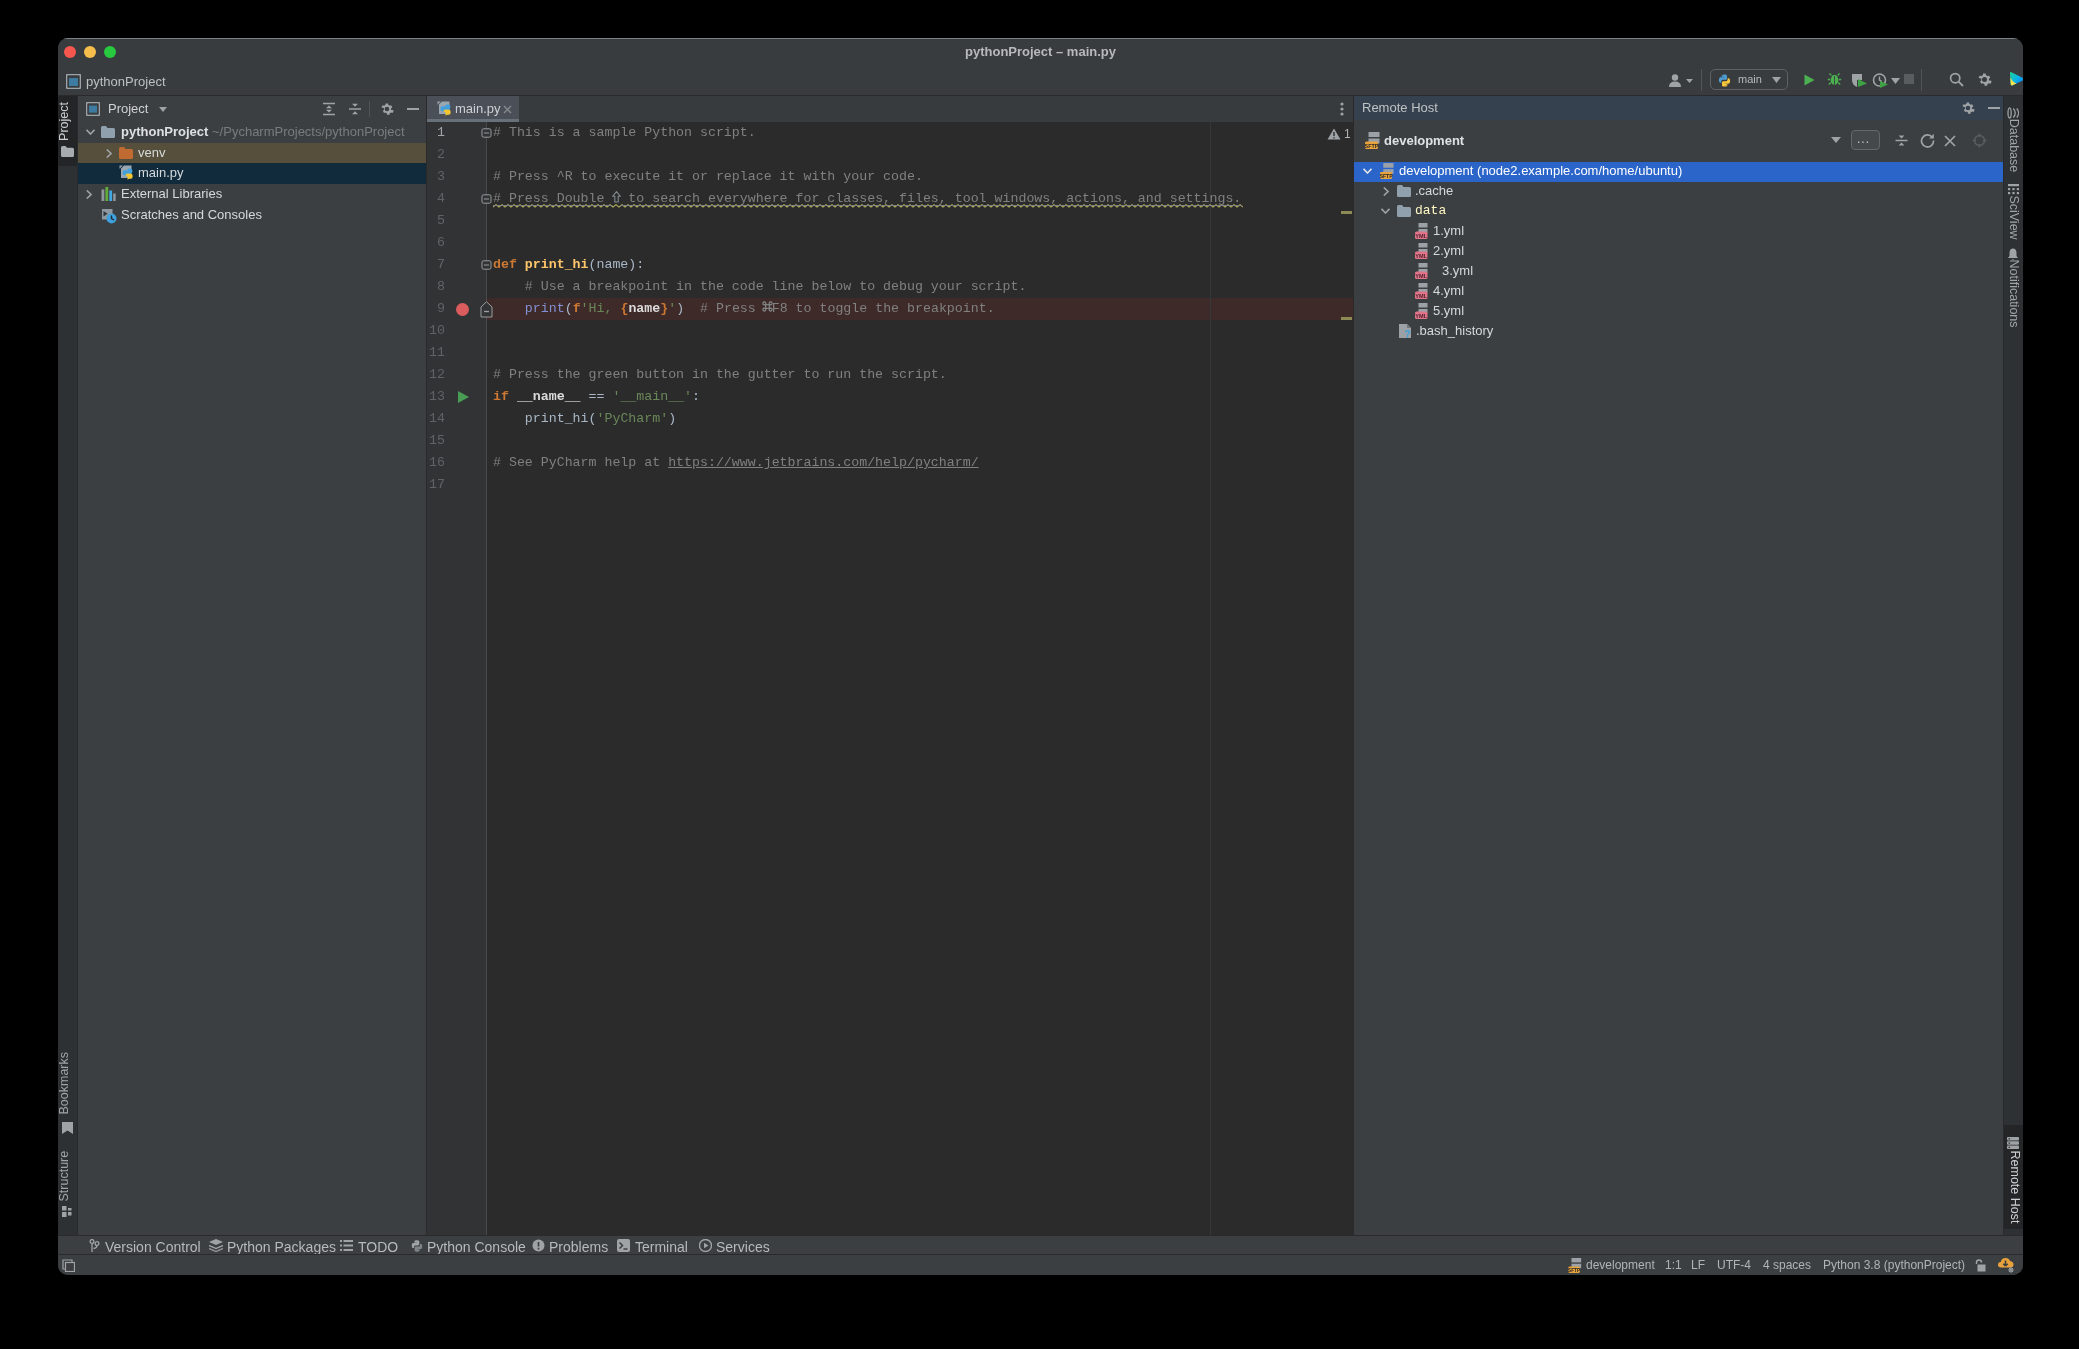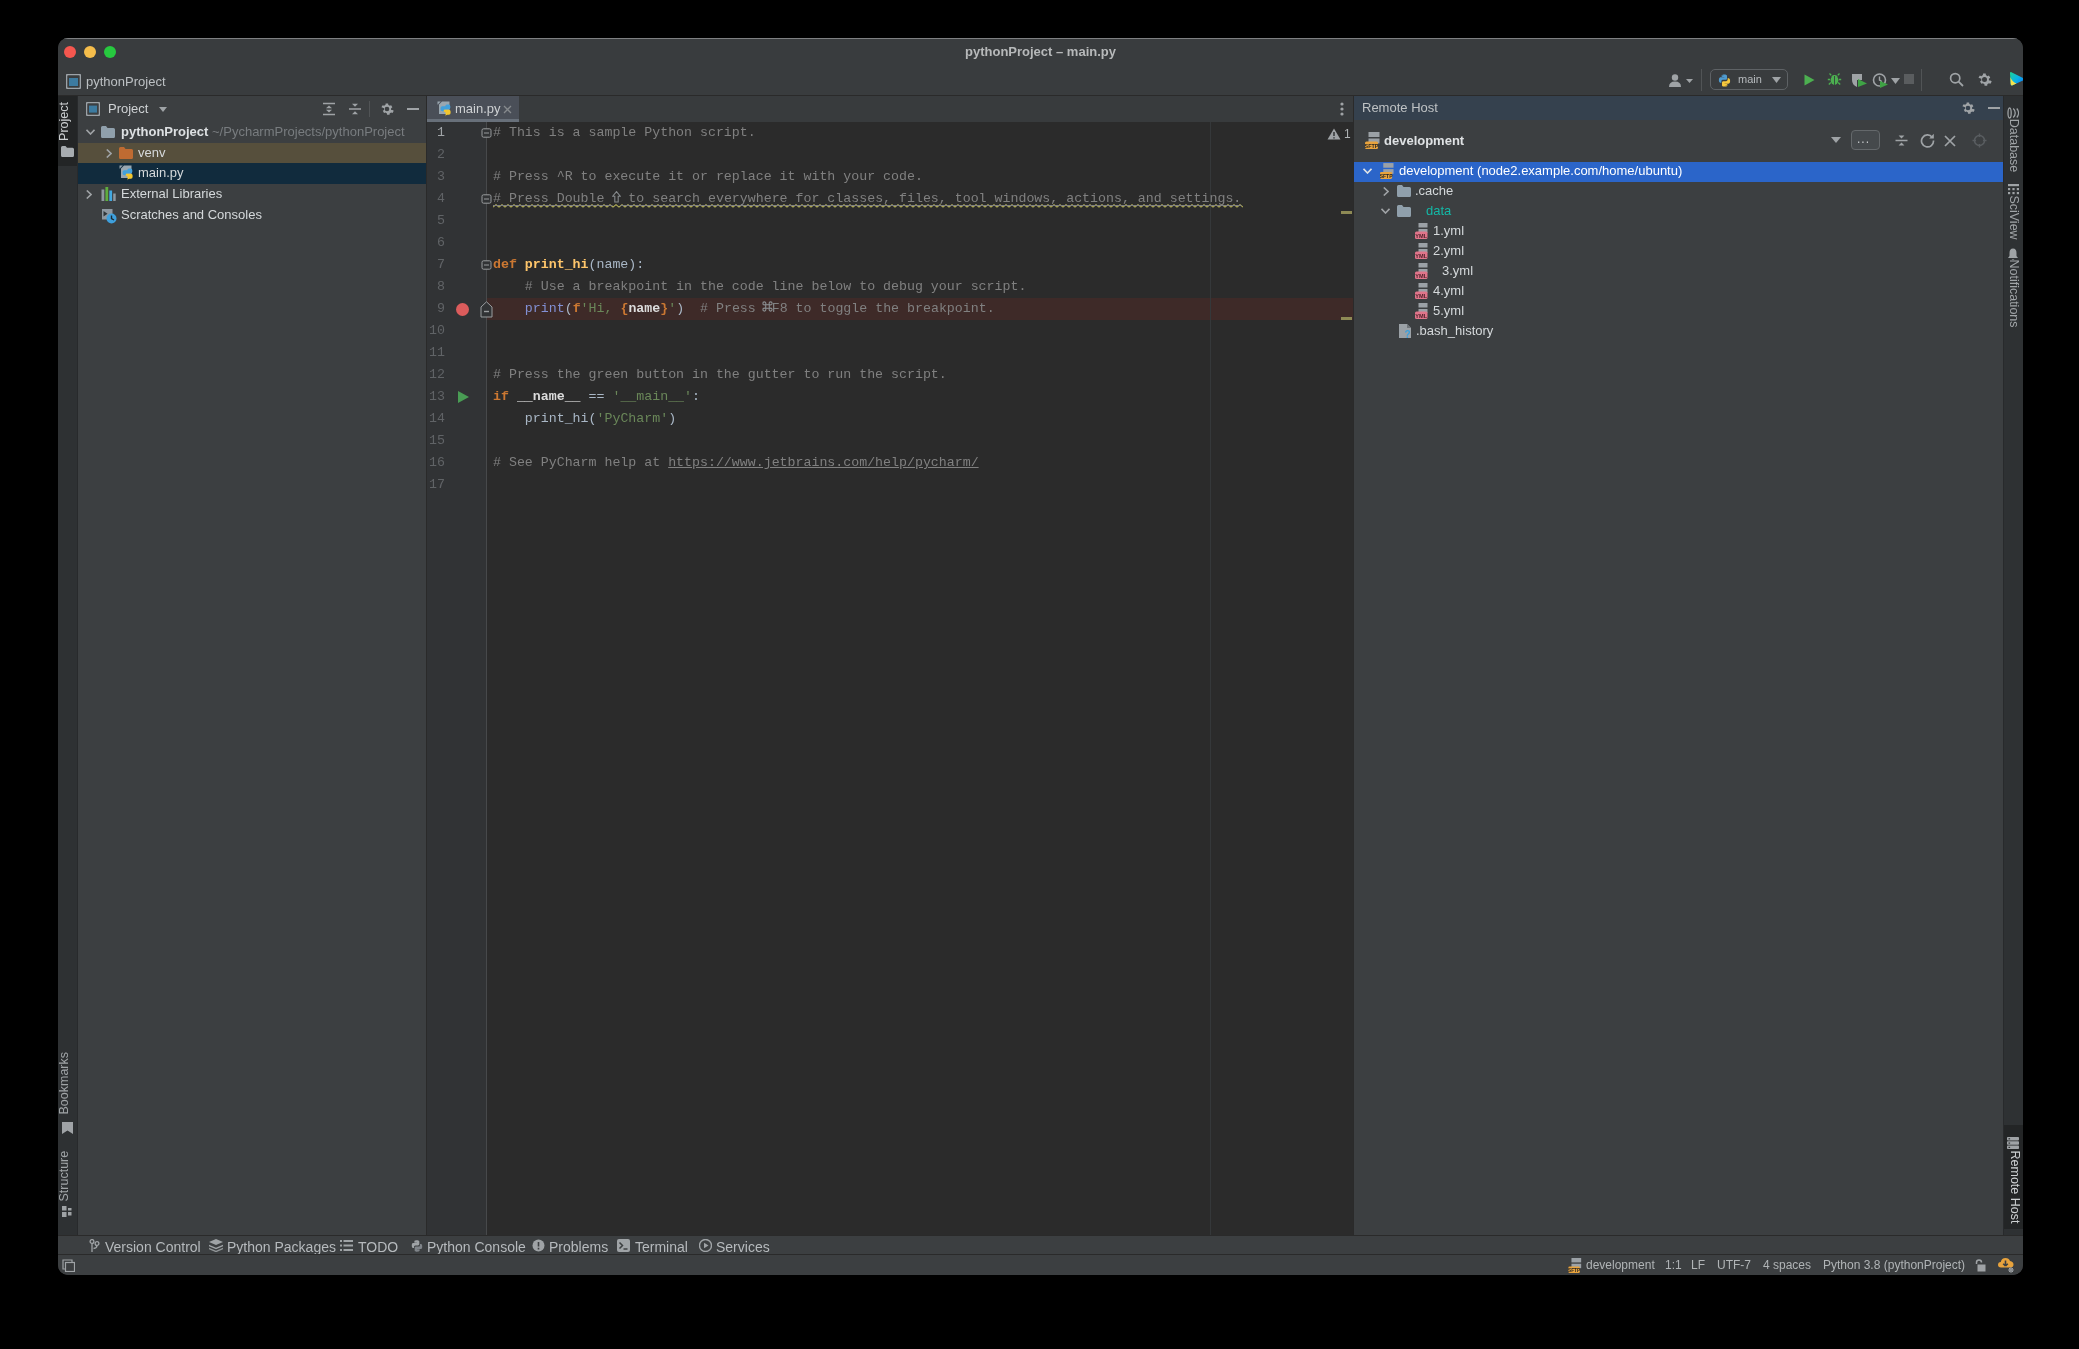--- a/index.html
+++ b/index.html
@@ -342,21 +342,21 @@
         </svg>
       <span class="abs" style="left:61px;color:#d5d9db;">.cache</span>
     </div>
     <div class="row" style="left:0;top:105.3px;width:649px;height:20px;line-height:20px;">
       <svg class="abs" style="left:27px;top:7px;" width="9" height="6" viewBox="0 0 9 6">
           <path d="M0.5 0.8 L4.5 5 L8.5 0.8" stroke="#9fa3a6" stroke-width="1.6" fill="none"></path>
         </svg>
       <svg class="abs" style="left:43px;top:4px;" width="14" height="12" viewBox="0 0 14 12">
           <path d="M0 1.5 Q0 0 1.5 0 L5 0 L6.5 2 L12.5 2 Q14 2 14 3.5 L14 10.5 Q14 12 12.5 12 L1.5 12 Q0 12 0 10.5 Z" fill="#90a0ac"></path>
         </svg>
-      <span class="abs" style="left:72px;color:#14b8a6;">data</span>
+      <span class="abs" style="left:61px;color:#fef9c3;font-family:Liberation Mono, monospace;">data</span>
     </div>
     <div id="ymlrows">
       <div class="row" style="left:0;top:125.4px;width:564px;height:20px;line-height:20px;">
         <svg class="abs" style="left:61px;top:2px;" width="14" height="16" viewBox="0 0 14 16">
           <rect x="3.5" y="0" width="9" height="4.5" fill="#9ba1a6"></rect>
           <rect x="3.5" y="6" width="9" height="4" fill="#9ba1a6"></rect>
           <rect x="0" y="8.5" width="12.5" height="7.5" rx="1.5" fill="#e0758a"></rect>
           <text x="6.2" y="14.7" font-size="5.6" font-weight="bold" fill="#4b1f28" text-anchor="middle" font-family="Liberation Sans">YML</text>
         </svg>
         <span class="abs" style="left:79px;color:#d5d9db;">1.yml</span>
@@ -506,21 +506,21 @@
     </svg>
     <svg class="abs" style="left:1510px;top:3px;" width="14" height="15" viewBox="0 0 15 17">
       <rect x="3.5" y="0" width="11" height="5" fill="#9ba1a6"></rect>
       <rect x="3.5" y="6.5" width="11" height="5" fill="#9ba1a6"></rect>
       <rect x="0" y="9.5" width="13" height="7.5" rx="1.5" fill="#e8a33d"></rect>
       <text x="6.5" y="15.6" font-size="5.4" font-weight="bold" fill="#1f2123" text-anchor="middle" font-family="Liberation Sans">SFTP</text>
     </svg>
     <div class="abs sbt" style="left:1528px;">development</div>
     <div class="abs sbt" style="left:1607px;">1:1</div>
     <div class="abs sbt" style="left:1633px;">LF</div>
-    <div class="abs sbt" style="left:1659px;">UTF-7</div>
+    <div class="abs sbt" style="left:1659px;">UTF-4</div>
     <div class="abs sbt" style="left:1705px;">4 spaces</div>
     <div class="abs sbt" style="left:1765px;">Python 3.8 (pythonProject)</div>
     <svg class="abs" style="left:1917px;top:4px;" width="12" height="13" viewBox="0 0 12 13">
       <rect x="2.5" y="5.5" width="8" height="7" fill="#9fa3a6"></rect>
       <path d="M4 5 L4 3.5 Q4 1 6.5 1 Q9 1 9 3.5" fill="none" stroke="#9fa3a6" stroke-width="1.5" transform="translate(-2.5,0)"></path>
     </svg>
     <svg class="abs" style="left:1938px;top:2px;" width="19" height="17" viewBox="0 0 19 17">
       <path d="M9.5 1 Q13 1 14 4 Q17.5 4.5 17.5 7.5 Q17.5 10.5 14.5 10.5 L5 10.5 Q2 10.5 2 7.8 Q2 5.2 4.8 5 Q5.5 1 9.5 1 Z" fill="#e8a33d"></path>
       <path d="M9.5 3.5 L9.5 9 M9.5 9 L7.2 6.7 M9.5 9 L11.8 6.7" stroke="#3c3f41" stroke-width="1.6" fill="none"></path>
       <g transform="translate(11.5,9.5)">

